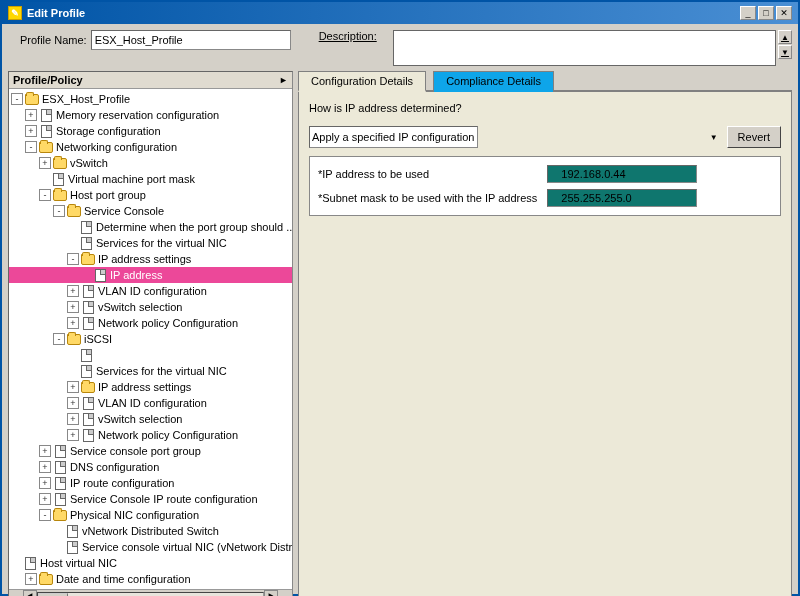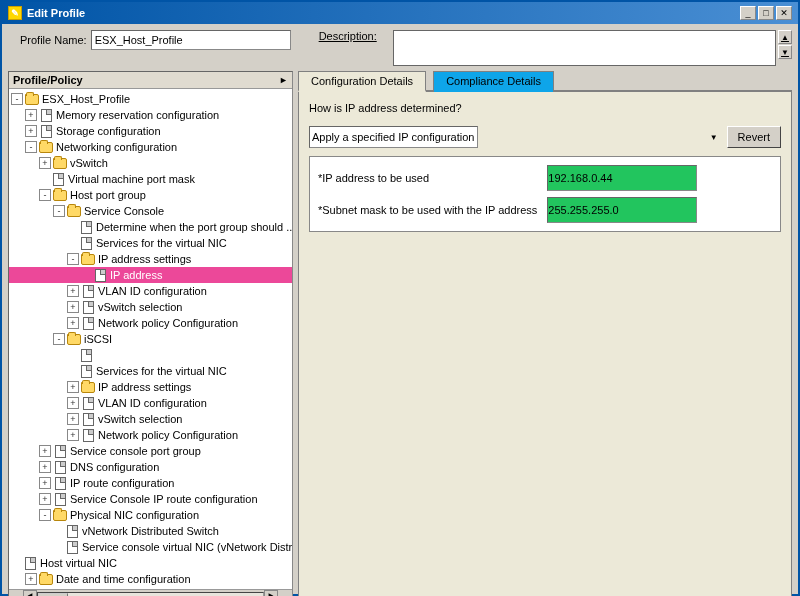--- a/index.html
+++ b/index.html
@@ -360,23 +360,23 @@
 
     .form-row-label {
       font-size: 11px;
       color: #000;
     }
 
     .form-row-input {
       border: 1px solid #888;
       border-top-color: #666;
       border-left-color: #666;
-      background: #22c55e;
-      height: 26px;
-      padding: 0 0;
+      background: #0f766e;
+      height: 18px;
+      padding: 0 13px;
       font-size: 11px;
       width: 150px;
     }
 
     
     .top-fields {
       display: flex;
       align-items: flex-start;
       gap: 8px;
       flex-shrink: 0;

